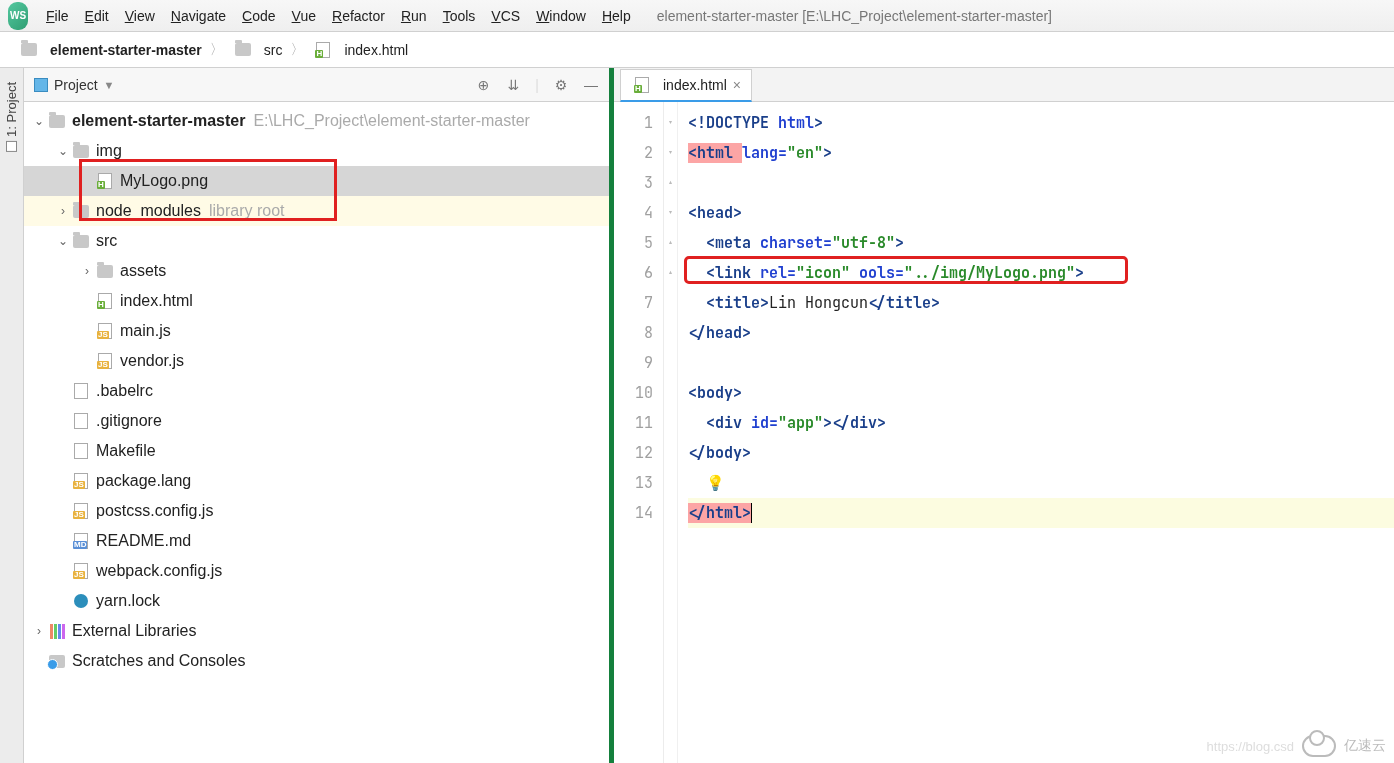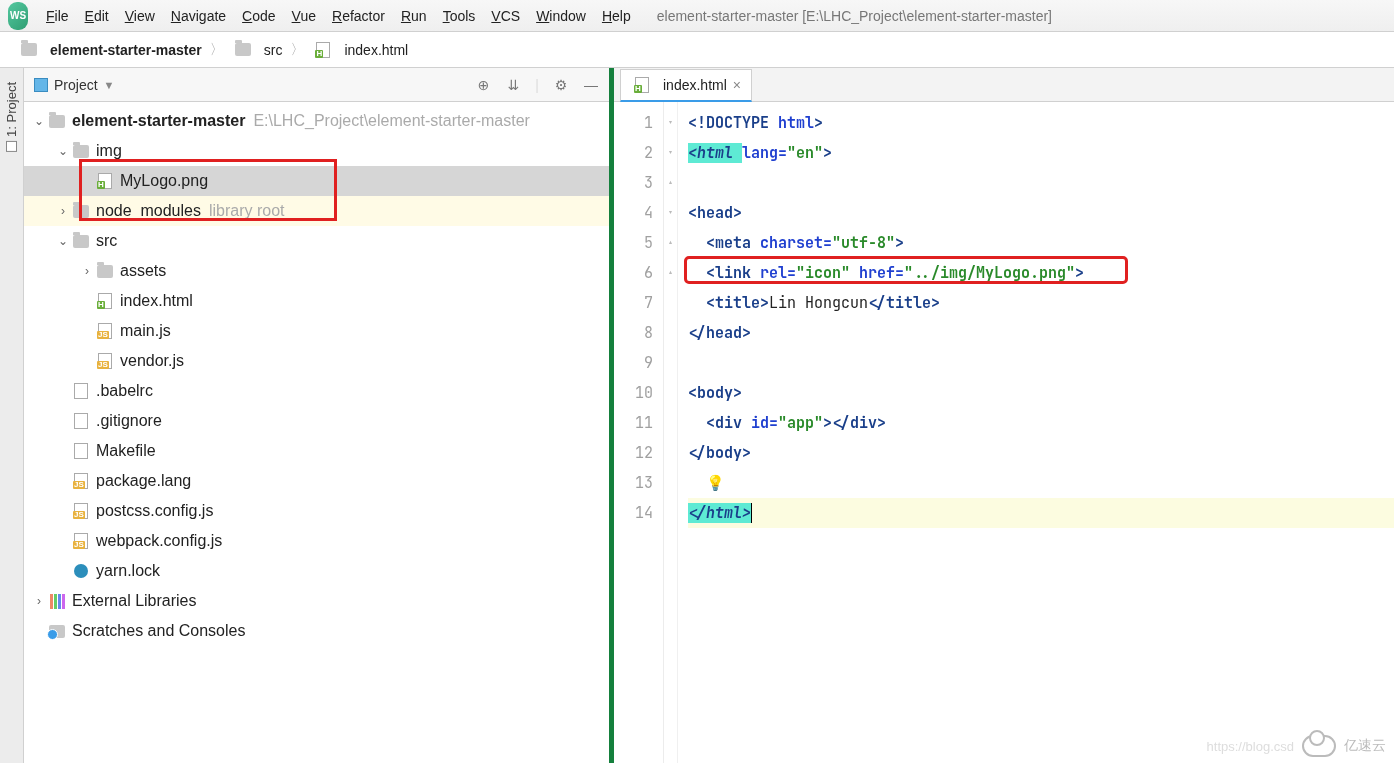--- a/index.html
+++ b/index.html
@@ -64,21 +64,21 @@
 .code-wrap { flex:1; display:flex; position:relative; font-family: "JetBrains Mono","Consolas",monospace; font-size:15px; }
 .ln-gutter { width:50px; text-align:right; color:#a0a0a0; padding:6px 10px 6px 0; border-right:1px solid #ececec; background:#fff; line-height:30px; user-select:none; }
 .fold-gutter { width:14px; background:#fff; border-right:1px solid #f0f0f0; padding-top:6px; line-height:30px; color:#bbb; font-size:10px; text-align:center; }
 .code-body { flex:1; padding:6px 0 2px 10px; line-height:30px; position:relative; }
 .code-line { height:30px; white-space:pre; }
 .code-line.hl { background:#fcfce0; }
 .tok-tag { color:#1a3f8a; font-weight:bold; }
 .tok-attr { color:#2040d0; font-weight:bold; }
 .tok-str { color:#2a8a2a; font-weight:bold; }
 .tok-ang { color:#1a3f8a; font-weight:bold; }
-.sel { background:#5eead4;font-style:italic; }
+.sel { background:#fca5a5; }
 .caret { border-left:1px solid #000; }
 .bulb { color:#f0b400; font-size:15px; }
 
 .rb-code { left:756px; top:280px; width:450px; height:28px; border:3px solid #e02020; border-radius:5px; }
 
 .watermark { position:absolute; right:8px; bottom:6px; display:flex; align-items:center; gap:8px; color:#bbb; font-size:14px;justify-content:flex-end; }
 .wm-text { color:#ddd; font-size:13px; }
 .cloud { width:34px; height:22px; border:2px solid #bbb; border-radius:12px; position:relative; }
 .cloud::before { content:""; position:absolute; width:12px; height:12px; border:2px solid #bbb; border-radius:50%; top:-7px; left:5px; background:#fff; }
 </style>
@@ -257,20 +257,30 @@
         </div>
         <div class="tree-row">
           <span class="indent" style="width: 24px;"></span>
           <span class="arrow"></span>
           <span class="node-icon">
             <span class="file-ico">
               <span class="file-badge badge-js">JS</span>
             </span>
           </span>
           <span class="node-label">postcss.config.js</span>
+        </div>
+        <div class="tree-row">
+          <span class="indent" style="width: 24px;"></span>
+          <span class="arrow"></span>
+          <span class="node-icon">
+            <span class="file-ico">
+              <span class="file-badge badge-md">MD</span>
+            </span>
+          </span>
+          <span class="node-label">README.md</span>
         </div>
         <div class="tree-row">
           <span class="indent" style="width: 24px;"></span>
           <span class="arrow"></span>
           <span class="node-icon">
             <span class="file-ico">
               <span class="file-badge badge-js">JS</span>
             </span>
           </span>
           <span class="node-label">webpack.config.js</span>
@@ -352,21 +362,21 @@
           <div>▴</div>
           <div></div>
           <div>▴</div>
         </div>
       <div class="code-body">
         <div class="code-line"><span class="tok-ang">&lt;!</span><span class="tok-tag">DOCTYPE </span><span class="tok-attr">html</span><span class="tok-ang">&gt;</span></div>
         <div class="code-line"><span class="sel"><span class="tok-ang">&lt;</span><span class="tok-tag">html </span></span><span class="tok-attr">lang=</span><span class="tok-str">"en"</span><span class="tok-ang">&gt;</span></div>
         <div class="code-line"></div>
         <div class="code-line"><span class="tok-ang">&lt;</span><span class="tok-tag">head</span><span class="tok-ang">&gt;</span></div>
         <div class="code-line"><span class="tok-ang">  &lt;</span><span class="tok-tag">meta </span><span class="tok-attr">charset=</span><span class="tok-str">"utf-8"</span><span class="tok-ang">&gt;</span></div>
-        <div class="code-line"><span class="tok-ang">  &lt;</span><span class="tok-tag">link </span><span class="tok-attr">rel=</span><span class="tok-str">"icon" </span><span class="tok-attr">href=</span><span class="tok-str">"../img/MyLogo.png"</span><span class="tok-ang">&gt;</span></div>
+        <div class="code-line"><span class="tok-ang">  &lt;</span><span class="tok-tag">link </span><span class="tok-attr">rel=</span><span class="tok-str">"icon" </span><span class="tok-attr">ools=</span><span class="tok-str">"../img/MyLogo.png"</span><span class="tok-ang">&gt;</span></div>
         <div class="code-line"><span class="tok-ang">  &lt;</span><span class="tok-tag">title</span><span class="tok-ang">&gt;</span><span>Lin Hongcun</span><span class="tok-ang">&lt;/</span><span class="tok-tag">title</span><span class="tok-ang">&gt;</span></div>
         <div class="code-line"><span class="tok-ang">&lt;/</span><span class="tok-tag">head</span><span class="tok-ang">&gt;</span></div>
         <div class="code-line"></div>
         <div class="code-line"><span class="tok-ang">&lt;</span><span class="tok-tag">body</span><span class="tok-ang">&gt;</span></div>
         <div class="code-line"><span class="tok-ang">  &lt;</span><span class="tok-tag">div </span><span class="tok-attr">id=</span><span class="tok-str">"app"</span><span class="tok-ang">&gt;&lt;/</span><span class="tok-tag">div</span><span class="tok-ang">&gt;</span></div>
         <div class="code-line"><span class="tok-ang">&lt;/</span><span class="tok-tag">body</span><span class="tok-ang">&gt;</span></div>
         <div class="code-line">  <span class="bulb">💡</span></div>
         <div class="code-line hl"><span class="sel"><span class="tok-ang">&lt;/</span><span class="tok-tag">html</span><span class="tok-ang">&gt;</span></span><span class="caret"></span></div>
         <div class="red-box rb-code" style="left:6px; top:154px; width:444px; height:28px;"></div>
       </div>

